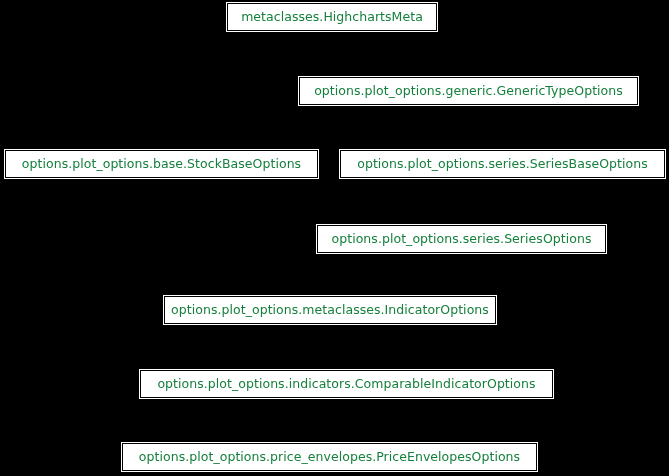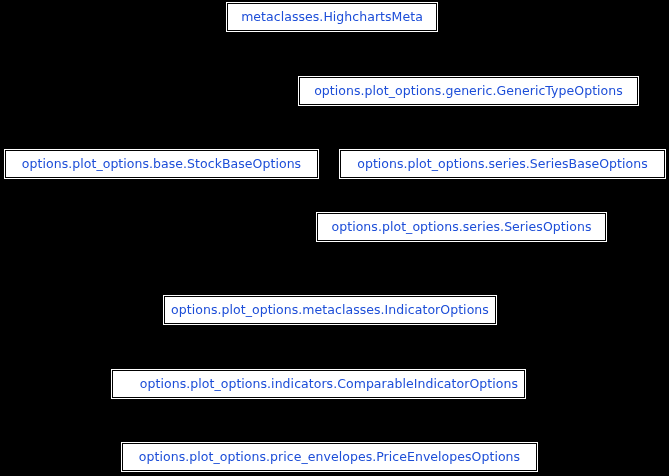--- a/index.html
+++ b/index.html
@@ -15,21 +15,21 @@
     background: #000000;
     overflow: hidden;
     font-family: "DejaVu Sans", "Liberation Sans", sans-serif;
   }
   .node {
     position: absolute;
     box-sizing: border-box;
     background: #ffffff;
     border: 1px solid #000000;
     outline: 1px solid #ffffff;
-    color: #1d4ed8;
+    color: #15803d;
     font-size: 12.5px;
     line-height: 1;
     display: flex;
     align-items: center;
     justify-content: center;
     white-space: nowrap;
     letter-spacing: 0.05px;
     user-select: none;
   }
   .node-label {
@@ -51,29 +51,29 @@
   </div>
 
   <div class="node" style="left:5px; top:150px; width:313px; height:28px;">
     <span class="node-label">options.plot_options.base.StockBaseOptions</span>
   </div>
 
   <div class="node" style="left:340px; top:150px; width:325px; height:28px;">
     <span class="node-label">options.plot_options.series.SeriesBaseOptions</span>
   </div>
 
-  <div class="node" style="left:317px; top:213px; width:289px; height:28px;">
+  <div class="node" style="left:317px; top:225px; width:289px; height:28px;">
     <span class="node-label">options.plot_options.series.SeriesOptions</span>
   </div>
 
   <div class="node" style="left:164px; top:296px; width:332px; height:28px;">
     <span class="node-label">options.plot_options.metaclasses.IndicatorOptions</span>
   </div>
 
-  <div class="node" style="left:112px; top:370px; width:413px; height:28px;justify-content:flex-end;">
+  <div class="node" style="left:140px; top:370px; width:413px; height:28px;">
     <span class="node-label">options.plot_options.indicators.ComparableIndicatorOptions</span>
   </div>
 
   <div class="node" style="left:122px; top:443px; width:415px; height:28px;align-items:center;">
     <span class="node-label">options.plot_options.price_envelopes.PriceEnvelopesOptions</span>
   </div>
 
 </div>
 
 </body></html>

